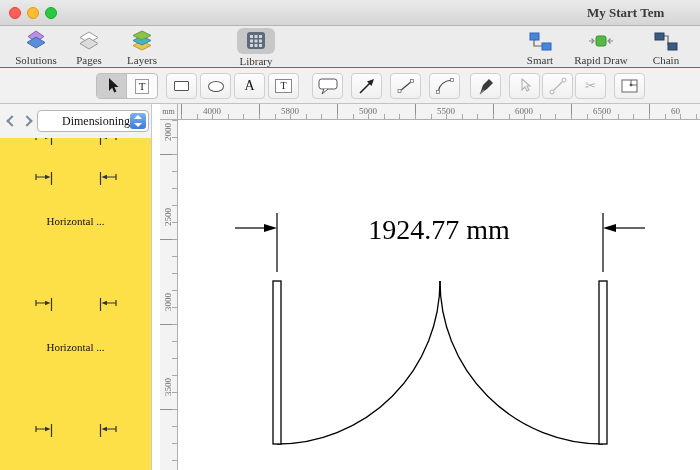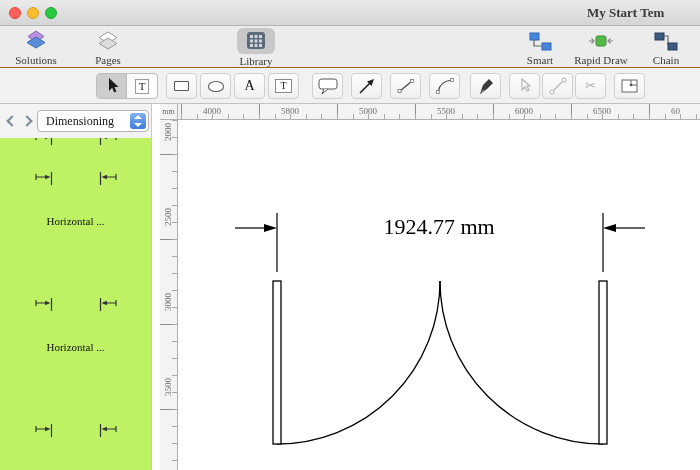--- a/index.html
+++ b/index.html
@@ -47,28 +47,28 @@
   
   .sidebar{position:absolute;top:104px;left:0;width:152px;bottom:0;background:#fff;
     border-right:1px solid #c8c8c8;}
   .side-nav{position:absolute;top:0;left:0;right:0;height:34px;background:#f3f3f3;}
   .chev{position:absolute;top:13px;width:8px;height:8px;
     border-left:2px solid #7b8b9b;border-bottom:2px solid #7b8b9b;}
   .chev.back{left:8px;transform:rotate(45deg);}
   .chev.fwd{left:23px;transform:rotate(225deg);}
   .dropdown{position:absolute;left:37px;top:6px;width:112px;height:22px;background:#fff;
     border:1px solid #b5b5b5;border-radius:4px;font-size:12px;color:#111;
-    line-height:20px;padding-left:8px;}
+    line-height:20px;padding-left:24px;}
   .step{position:absolute;right:2px;top:2px;width:16px;height:16px;border-radius:3px;
     background:linear-gradient(#7fb2ef,#3c7bdb);}
   .step::before{content:'';position:absolute;left:4px;top:2px;
     border-left:4px solid transparent;border-right:4px solid transparent;border-bottom:4px solid #fff;}
   .step::after{content:'';position:absolute;left:4px;bottom:2px;
     border-left:4px solid transparent;border-right:4px solid transparent;border-top:4px solid #fff;}
-  .side-list{position:absolute;top:34px;left:0;right:0;bottom:0;background:#bef264;overflow:hidden;}
+  .side-list{position:absolute;top:34px;left:0;right:0;bottom:0;background:#fde047;overflow:hidden;}
   .sliver{height:12px;overflow:hidden;}
   .sliver .icons{margin-top:-6px;}
   .lib-item{height:104px;text-align:center;}
   .icons{display:flex;justify-content:center;gap:46px;margin-top:22px;height:13px;}
   .lib-label{margin-top:30px;font-size:11px;color:#111;}
 
   
   .corner{position:absolute;left:160px;top:104px;width:18px;height:16px;background:#f3f3f3;
     border-right:1px solid #b0b0b0;border-bottom:1px solid #b0b0b0;
     font-size:8px;color:#666;text-align:center;line-height:15px;}
@@ -82,21 +82,21 @@
     border-right:1px solid #b0b0b0;overflow:hidden;}
   .v-ruler::after{content:'';position:absolute;top:0;bottom:0;right:0;width:5px;
     background:repeating-linear-gradient(to bottom,#a8a8a8 0 1px,transparent 1px 17px);}
   .v-tick{position:absolute;left:0;width:18px;height:1px;background:#8f8f8f;}
   .v-lab{position:absolute;left:-14px;width:44px;height:12px;line-height:12px;text-align:center;
     font-size:9px;color:#6f6f6f;transform:rotate(-90deg);}
 
   
   .canvas{position:absolute;left:178px;top:120px;width:522px;bottom:0;background:#fff;overflow:hidden;}
   .dim-label{position:absolute;top:94px;left:0;width:522px;text-align:center;
-    font-size:22px;color:#000;}
+    font-size:28px;color:#000;}
 </style>
 </head>
 <body>
 
 <div class="window">
 
   <div class="titlebar">
     <div class="tl red"></div>
     <div class="tl yellow"></div>
     <div class="tl green"></div>
@@ -108,30 +108,40 @@
     <div class="tb-item" style="left:8px;width:56px;">
       <div class="tb-icon">
         <svg width="26" height="22" viewBox="0 0 26 22">
           <polygon points="13,1 21,6.5 13,12 5,6.5" fill="#b892dd" stroke="#8a63bd" stroke-width="1"></polygon>
           <polygon points="13,7 22,12.5 13,18 4,12.5" fill="#5b8dd9" stroke="#3a6cba" stroke-width="1"></polygon>
         </svg>
       </div>
       <div class="tb-label">Solutions</div>
     </div>
 
-    <div class="tb-item" style="left:66px;width:46px;margin-left:19px;">
+    <div class="tb-item" style="left:66px;width:46px;">
       <div class="tb-icon">
         <svg width="26" height="22" viewBox="0 0 26 22">
           <polygon points="13,2 22,7.5 13,13 4,7.5" fill="#ffffff" stroke="#9a9a9a" stroke-width="1"></polygon>
           <polygon points="13,8 22,13.5 13,19 4,13.5" fill="#dcdcdc" stroke="#9a9a9a" stroke-width="1"></polygon>
         </svg>
       </div>
       <div class="tb-label">Pages</div>
     </div>
 
+    <div class="tb-item" style="left:116px;width:52px;">
+      <div class="tb-icon">
+        <svg width="26" height="22" viewBox="0 0 26 22">
+          <polygon points="13,11 22,15.5 13,20 4,15.5" fill="#e8c84a" stroke="#b89a38" stroke-width="1"></polygon>
+          <polygon points="13,6 22,10.5 13,15 4,10.5" fill="#4ab3c3" stroke="#378b99" stroke-width="1"></polygon>
+          <polygon points="13,1 22,5.5 13,10 4,5.5" fill="#8bc34a" stroke="#699a37" stroke-width="1"></polygon>
+        </svg>
+      </div>
+      <div class="tb-label">Layers</div>
+    </div>
 
     <div class="tb-item" style="left:228px;width:56px;">
       <div class="lib-press">
         <svg width="24" height="22" viewBox="0 0 24 22">
           <rect x="3" y="2" width="18" height="17" rx="3" fill="#5d6a77"></rect>
           <g fill="#cfd6de">
             <rect x="6" y="5" width="3" height="3"></rect>
               <rect x="10.5" y="5" width="3" height="3"></rect>
               <rect x="15" y="5" width="3" height="3"></rect>
             <rect x="6" y="9.5" width="3" height="3"></rect>

